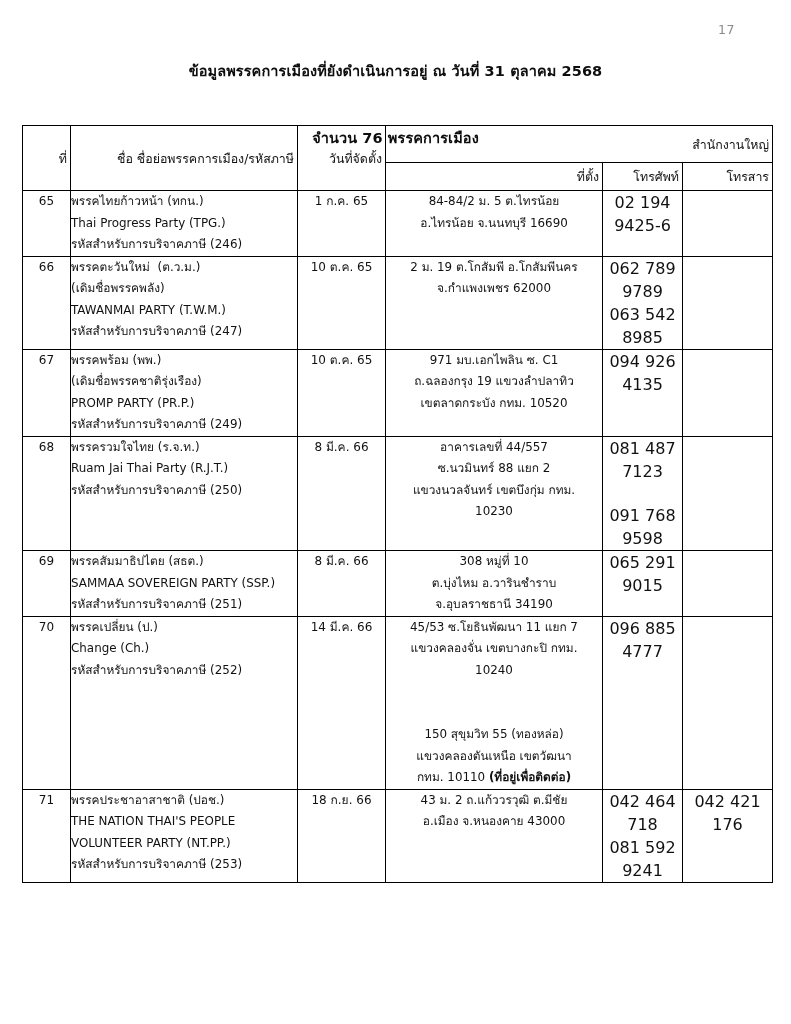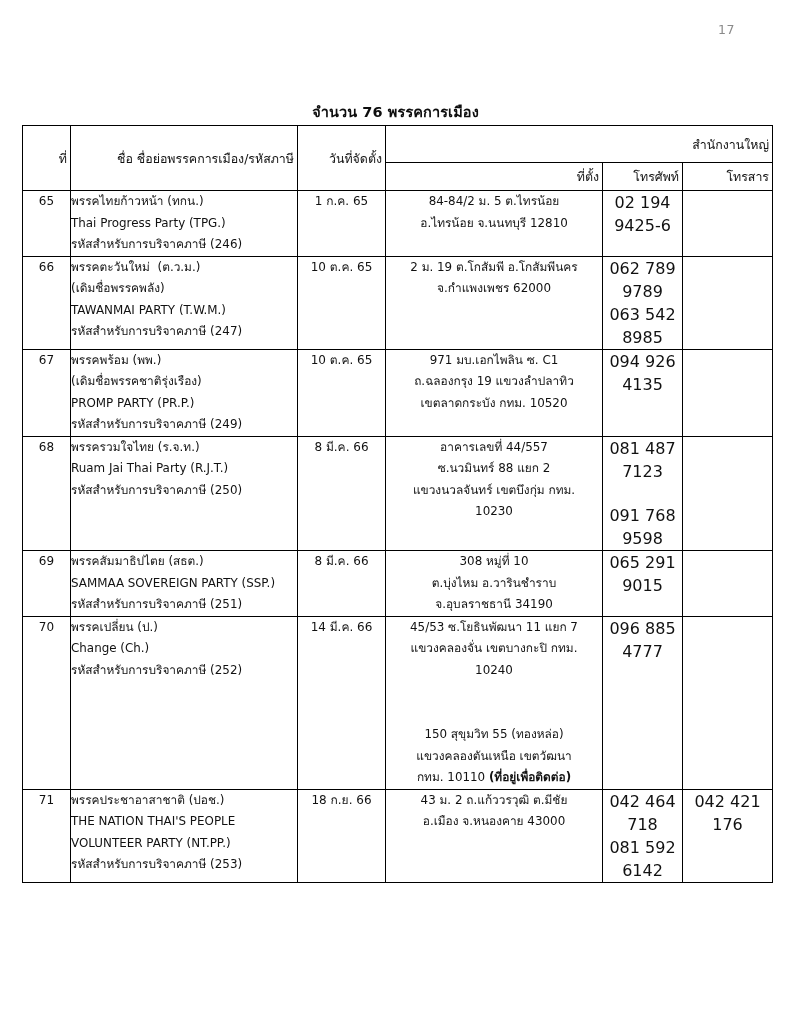--- a/index.html
+++ b/index.html
@@ -149,20 +149,21 @@
   tr[data-row="6"] td { height: 80px; }
 </style>
 </head>
 <body>
 
 <div class="page">
 
   <div class="page-number">17</div>
 
   <div class="title-block">
+    <div class="title-line">ข้อมูลพรรคการเมืองที่ยังดำเนินการอยู่ ณ วันที่ 31 ตุลาคม 2568</div>
     <div class="title-line second">จำนวน 76 พรรคการเมือง</div>
   </div>
 
   <div class="table-wrap">
     <table class="report">
       <colgroup>
         <col class="c-no">
         <col class="c-name">
         <col class="c-date">
         <col class="c-addr">
@@ -186,21 +187,21 @@
           <tr data-row="0">
             <td class="cell-no">65</td>
             <td class="cell-name">
               <span class="line">พรรคไทยก้าวหน้า (ทกน.)</span>
               <span class="line">Thai Progress Party (TPG.)</span>
               <span class="line">รหัสสำหรับการบริจาคภาษี (246)</span>
             </td>
             <td class="cell-date">1 ก.ค. 65</td>
             <td class="cell-addr">
               <span class="line">84-84/2 ม. 5 ต.ไทรน้อย</span>
-              <span class="line">อ.ไทรน้อย จ.นนทบุรี 12810</span>
+              <span class="line">อ.ไทรน้อย จ.นนทบุรี 16690</span>
             </td>
             <td class="cell-phone">
               <span class="line">02 194</span>
               <span class="line">9425-6</span>
             </td>
             <td class="cell-fax"></td>
           </tr>
           <tr data-row="1">
             <td class="cell-no">66</td>
             <td class="cell-name">
@@ -318,21 +319,21 @@
             </td>
             <td class="cell-date">18 ก.ย. 66</td>
             <td class="cell-addr">
               <span class="line">43 ม. 2 ถ.แก้ววรวุฒิ ต.มีชัย</span>
               <span class="line">อ.เมือง จ.หนองคาย 43000</span>
             </td>
             <td class="cell-phone">
               <span class="line">042 464</span>
               <span class="line">718</span>
               <span class="line">081 592</span>
-              <span class="line">6142</span>
+              <span class="line">9241</span>
             </td>
             <td class="cell-fax">
               <span class="line">042 421</span>
               <span class="line">176</span>
             </td>
           </tr>
         </tbody>
     </table>
   </div>
 

